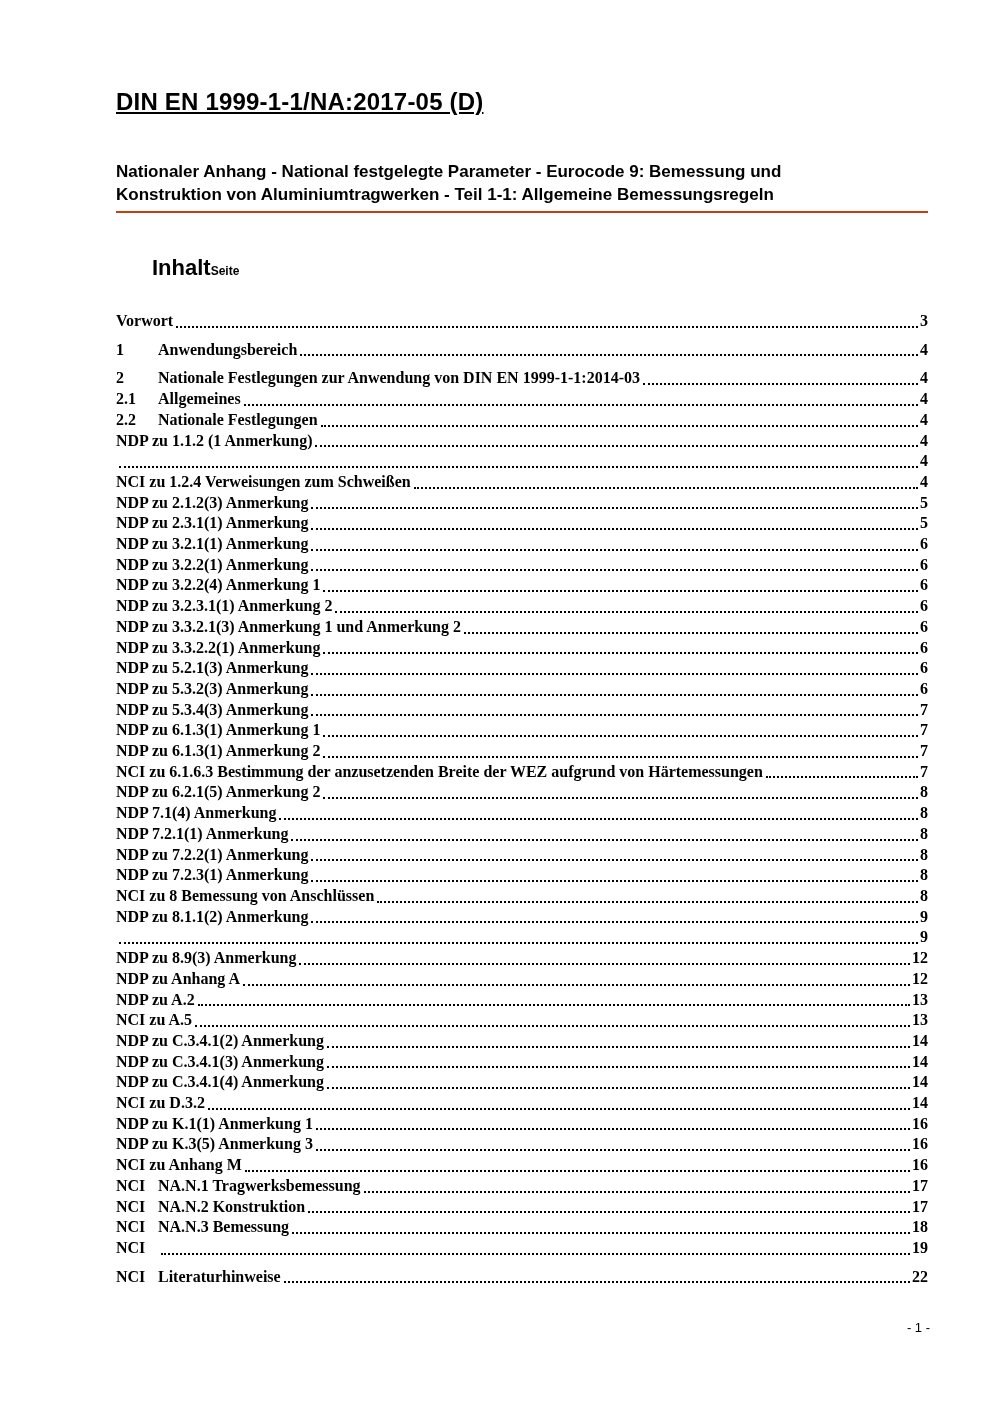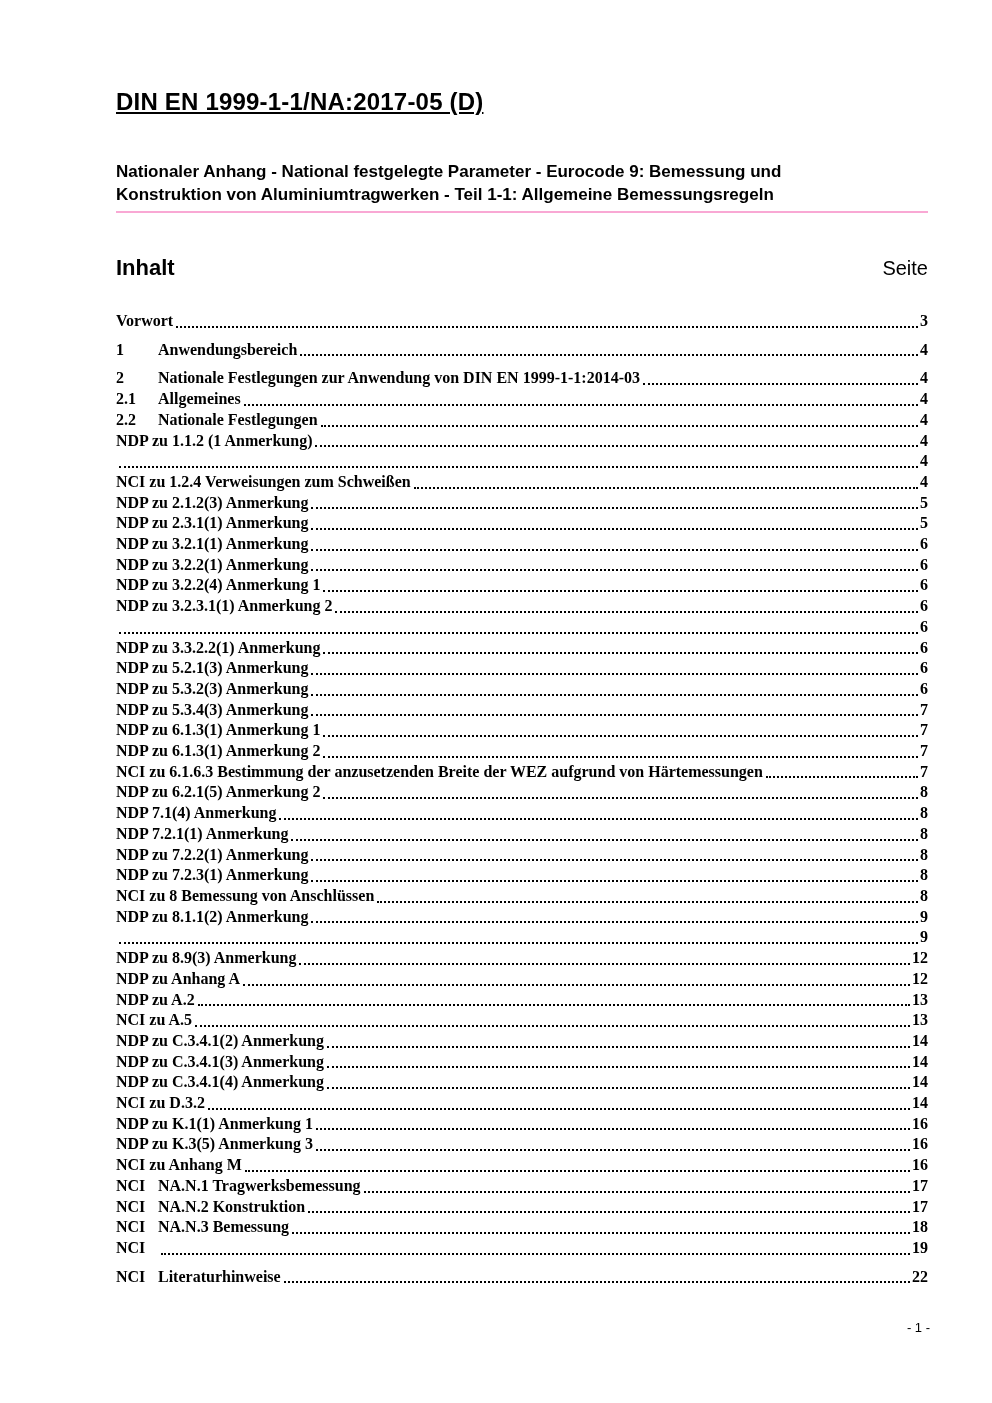--- a/index.html
+++ b/index.html
@@ -23,30 +23,31 @@
     line-height: 28px;
     letter-spacing: 0.2px;
     text-decoration: underline;
   }
   .doc-subtitle {
     margin-top: 44px;
     font-size: 17px;
     font-weight: bold;
     line-height: 23px;
     padding-bottom: 5px;
-    border-bottom: 2px solid #f9a8d4;
+    border-bottom: 2px solid #c2410c;
   }
   .toc-header {
     margin-top: 42px;
     display: flex;
-    justify-content: space-between;
+    justify-content: flex-start;
     align-items: baseline;
+    margin-left: 36px;
   }
   .toc-heading { font-size: 22px; font-weight: bold; }
-  .toc-page-col-label { font-size: 20px; font-weight: normal; }
+  .toc-page-col-label { font-size: 12px; font-weight: bold; }
   .toc-list { margin-top: 30px; }
   .toc-row {
     display: flex;
     align-items: flex-end;
     font-family: "Liberation Serif", serif;
     font-weight: bold;
     font-size: 16px;
     line-height: 20.7px;
     white-space: pre;
   }
@@ -96,21 +97,21 @@
       <div class="toc-row"><span class="toc-num">2.2</span><span class="toc-label">Nationale Festlegungen</span><span class="toc-leader"></span><span class="toc-page">4</span></div>
       <div class="toc-row"><span class="toc-label">NDP zu 1.1.2 (1 Anmerkung)</span><span class="toc-leader"></span><span class="toc-page">4</span></div>
       <div class="toc-row"><span class="toc-leader"></span><span class="toc-page">4</span></div>
       <div class="toc-row"><span class="toc-label">NCI zu 1.2.4 Verweisungen zum Schweißen</span><span class="toc-leader"></span><span class="toc-page">4</span></div>
       <div class="toc-row"><span class="toc-label">NDP zu 2.1.2(3) Anmerkung</span><span class="toc-leader"></span><span class="toc-page">5</span></div>
       <div class="toc-row"><span class="toc-label">NDP zu 2.3.1(1) Anmerkung</span><span class="toc-leader"></span><span class="toc-page">5</span></div>
       <div class="toc-row"><span class="toc-label">NDP zu 3.2.1(1) Anmerkung</span><span class="toc-leader"></span><span class="toc-page">6</span></div>
       <div class="toc-row"><span class="toc-label">NDP zu 3.2.2(1) Anmerkung</span><span class="toc-leader"></span><span class="toc-page">6</span></div>
       <div class="toc-row"><span class="toc-label">NDP zu 3.2.2(4) Anmerkung 1</span><span class="toc-leader"></span><span class="toc-page">6</span></div>
       <div class="toc-row"><span class="toc-label">NDP zu 3.2.3.1(1) Anmerkung 2</span><span class="toc-leader"></span><span class="toc-page">6</span></div>
-      <div class="toc-row"><span class="toc-leader"></span><span class="toc-page">6</span></div>
+      <div class="toc-row"><span class="toc-label">NDP zu 3.3.2.1(3) Anmerkung 1 und Anmerkung 2</span><span class="toc-leader"></span><span class="toc-page">6</span></div>
       <div class="toc-row"><span class="toc-label">NDP zu 3.3.2.2(1) Anmerkung</span><span class="toc-leader"></span><span class="toc-page">6</span></div>
       <div class="toc-row"><span class="toc-label">NDP zu 5.2.1(3) Anmerkung</span><span class="toc-leader"></span><span class="toc-page">6</span></div>
       <div class="toc-row"><span class="toc-label">NDP zu 5.3.2(3) Anmerkung</span><span class="toc-leader"></span><span class="toc-page">6</span></div>
       <div class="toc-row"><span class="toc-label">NDP zu 5.3.4(3) Anmerkung</span><span class="toc-leader"></span><span class="toc-page">7</span></div>
       <div class="toc-row"><span class="toc-label">NDP zu 6.1.3(1) Anmerkung 1</span><span class="toc-leader"></span><span class="toc-page">7</span></div>
       <div class="toc-row"><span class="toc-label">NDP zu 6.1.3(1) Anmerkung 2</span><span class="toc-leader"></span><span class="toc-page">7</span></div>
       <div class="toc-row"><span class="toc-label">NCI zu 6.1.6.3 Bestimmung der anzusetzenden Breite der WEZ aufgrund von Härtemessungen</span><span class="toc-leader"></span><span class="toc-page">7</span></div>
       <div class="toc-row"><span class="toc-label">NDP zu 6.2.1(5) Anmerkung 2</span><span class="toc-leader"></span><span class="toc-page">8</span></div>
       <div class="toc-row"><span class="toc-label">NDP 7.1(4) Anmerkung</span><span class="toc-leader"></span><span class="toc-page">8</span></div>
       <div class="toc-row"><span class="toc-label">NDP 7.2.1(1) Anmerkung</span><span class="toc-leader"></span><span class="toc-page">8</span></div>

